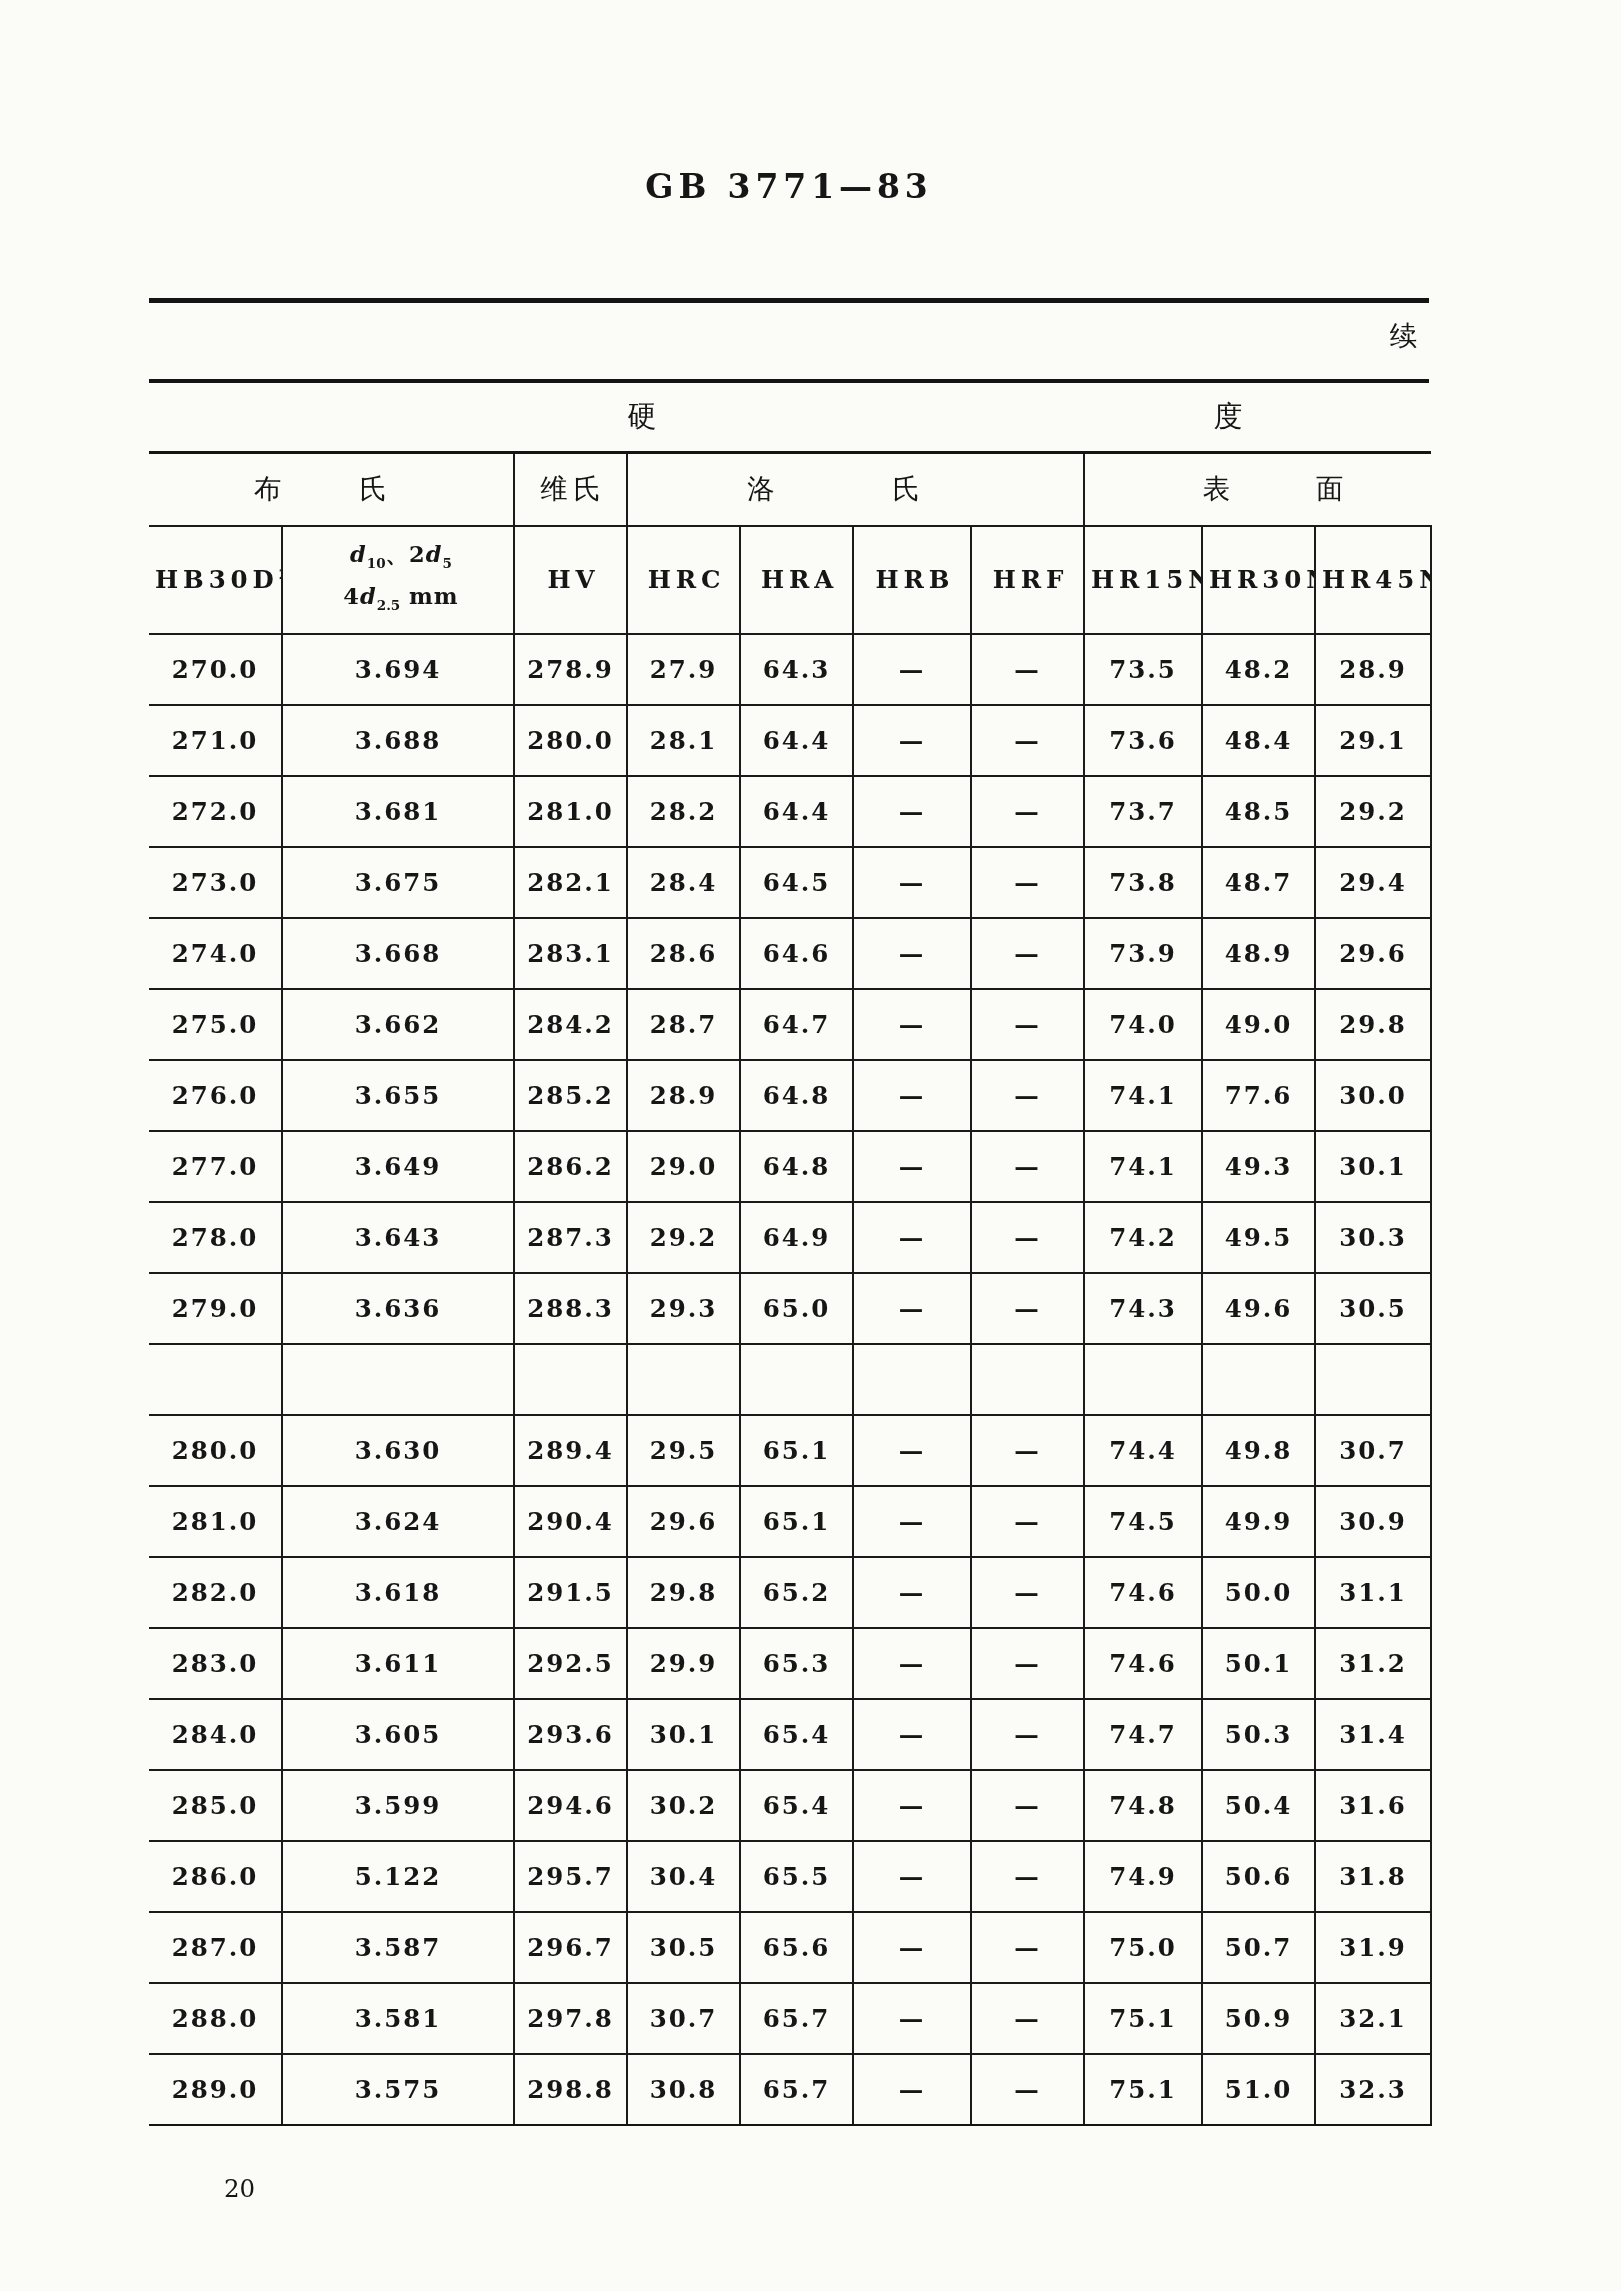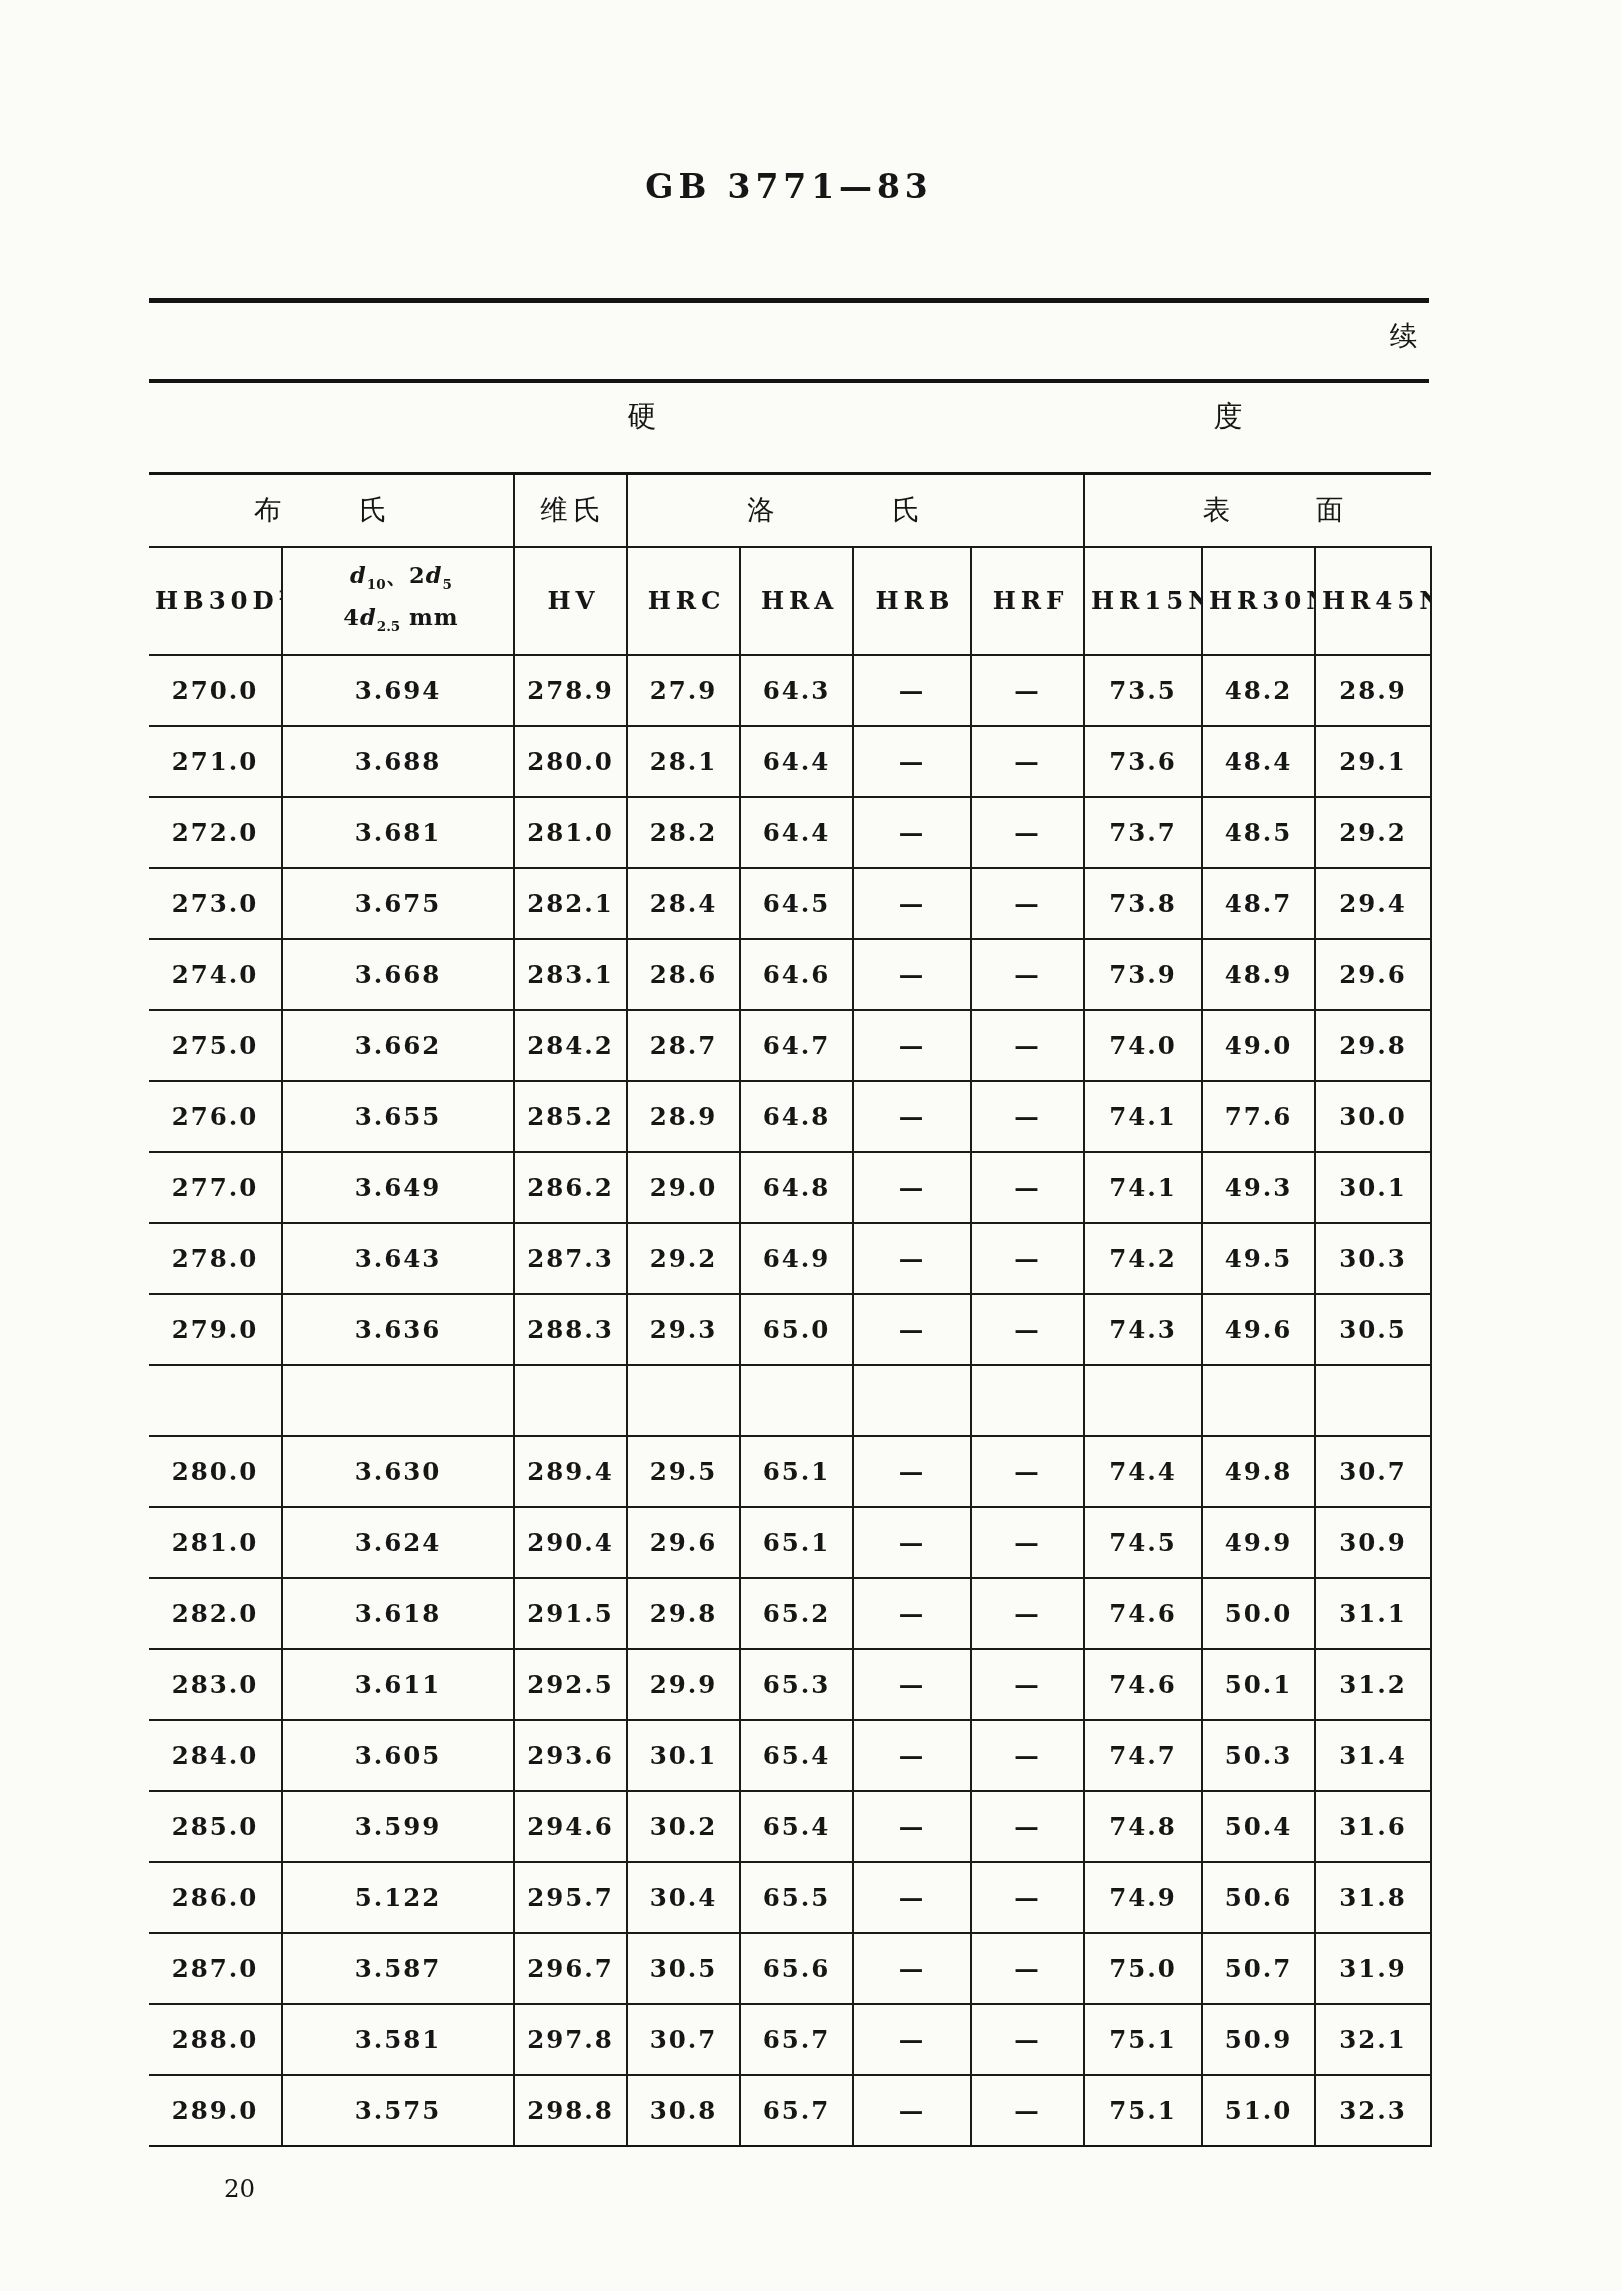--- a/index.html
+++ b/index.html
@@ -10,21 +10,21 @@
              font-size:33px;font-weight:bold;letter-spacing:4.9px;}
   .rule{background:#141414;border:0;margin:0;}
   .rule-1{height:4.9px;margin-top:90px;}
   .rule-2{height:3.9px;margin-top:21.6px;}
   .continued{text-align:right;padding-right:11.8px;margin-top:9.8px;font-size:27.4px;line-height:45px;height:45px;}
   .banner{position:relative;height:68px;font-size:29px;}
   .banner span{position:absolute;top:13.7px;transform:translateX(-50%);}
   .banner .b-left{left:493px;}
   .banner .b-right{left:1079px;}
   table.conv-table{width:1280px;table-layout:fixed;border-collapse:collapse;
-                   border-top:3.9px solid #141414;margin-top:21px;}
+                   border-top:3.9px solid #141414;}
   td{padding:0;text-align:center;vertical-align:middle;overflow:hidden;}
   
   tr.group-row{height:73px;}
   tr.group-row td{border-bottom:2.9px solid #1a1a1a;font-size:27.4px;}
   td.g-brinell,td.g-vickers,td.g-rockwell{border-right:2.5px solid #1a1a1a;}
   td.g-brinell{letter-spacing:78px;padding-left:57px;}
   td.g-vickers{letter-spacing:5.9px;padding-left:5.9px;}
   td.g-rockwell{letter-spacing:118px;padding-left:74px;}
   td.g-surface{letter-spacing:86px;padding-left:116px;}
   

